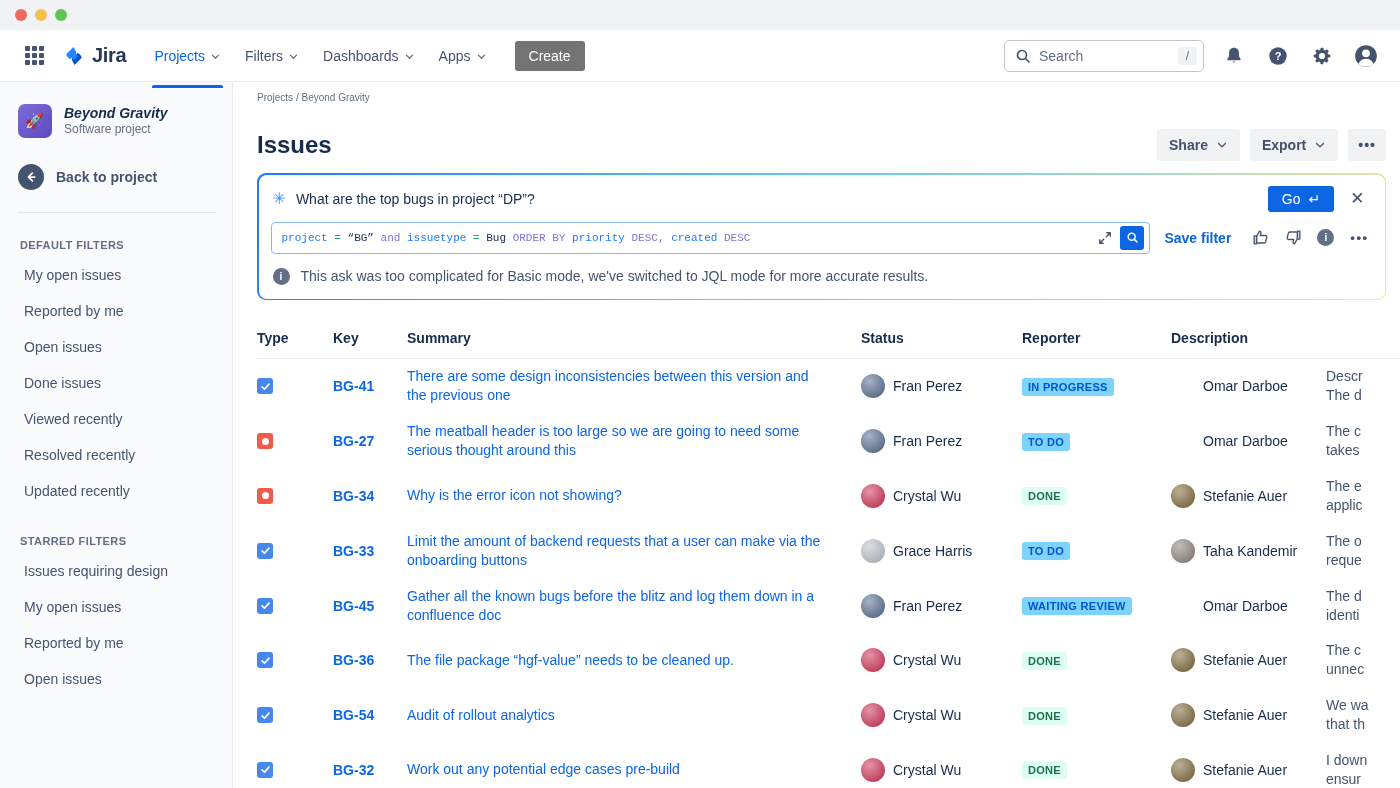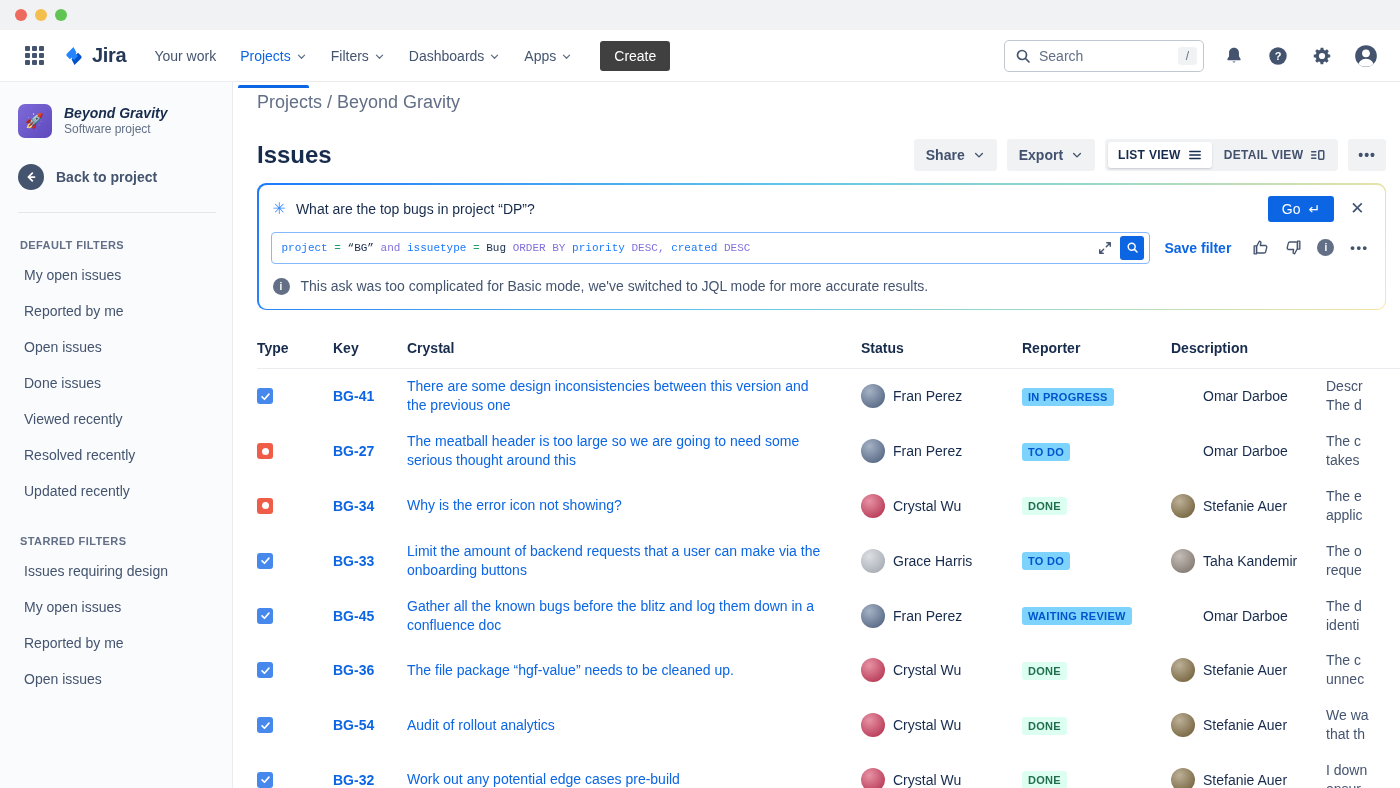--- a/index.html
+++ b/index.html
@@ -17,21 +17,21 @@
   .nav-left { display:flex; align-items:center; gap:6px; height:100%; }
   .appswitcher { width:32px; height:32px; display:flex; align-items:center; justify-content:center; border-radius:4px; cursor:pointer; }
   .grid9 { display:grid; grid-template-columns:repeat(3,5px); grid-template-rows:repeat(3,5px); gap:2px; }
   .grid9 i { background:#44546F; border-radius:1px; }
   .jira-logo { display:flex; align-items:center; gap:6px; padding:0 10px 0 6px; }
   .jira-logo .wordmark { font-size:20px; font-weight:600; color:#253858; letter-spacing:-0.3px; }
   .nav-item { position:relative; height:64px; display:flex; align-items:center; gap:5px; padding:0 12px; font-size:14px; font-weight:500; color:#44546F; cursor:pointer; }
   .nav-item .chev { margin-top:2px; }
   .nav-item.active { color:#0C66E4; }
   .nav-item.active::after { content:""; position:absolute; left:10px; right:10px; bottom:0; height:3px; background:#0C66E4; border-radius:2px 2px 0 0; }
-  .create-btn { margin-left:10px; background:#404040; color:#fff; font-size:14px; font-weight:500; border:none; border-radius:3px; padding:7px 14px; cursor:pointer; }
+  .create-btn { margin-left:10px; background:#737373; color:#fff; font-size:14px; font-weight:500; border:none; border-radius:3px; padding:7px 14px; cursor:pointer; }
   .nav-right { margin-left:auto; display:flex; align-items:center; gap:16px; }
   .search-box { display:flex; align-items:center; gap:8px; width:200px; height:32px; border:1px solid #C1C7D0; border-radius:5px; padding:0 6px 0 10px; background:#fff; }
   .search-box input { border:none; outline:none; flex:1; font-size:14px; color:#44546F; font-family:inherit; min-width:0; background:transparent; }
   .search-box input::placeholder { color:#626F86; }
   .slash-badge { background:#F1F2F4; color:#626F86; font-size:12px; border-radius:3px; padding:2px 8px; }
   .nav-icon { width:28px; height:28px; display:flex; align-items:center; justify-content:center; cursor:pointer; color:#44546F; }
 
   
   .body { flex:1; display:flex; min-height:0; }
 
@@ -43,21 +43,21 @@
   .project-type { font-size:12px; color:#626F86; line-height:15px; }
   .back-row { display:flex; align-items:center; gap:12px; margin:26px 0 0 2px; cursor:pointer; }
   .back-circle { width:26px; height:26px; border-radius:50%; background:#44546F; color:#fff; display:flex; align-items:center; justify-content:center; flex:0 0 auto; }
   .back-label { font-size:14px; font-weight:600; color:#44546F; }
   .side-divider { height:1px; background:#E4E6EA; margin:22px 0 6px 2px; }
   .section-title { font-size:11px; font-weight:700; letter-spacing:.4px; color:#626F86; margin:26px 0 6px 4px; }
   .side-item { font-size:14px; color:#44546F; padding:10px 0 10px 8px; border-radius:3px; cursor:pointer; }
 
   
   .main { flex:1; min-width:0; padding:10px 0 0 24px; overflow:hidden; display:flex; flex-direction:column; }
-  .breadcrumb { font-size:18px; color:#626F86; cursor:pointer; }
+  .breadcrumb { font-size:10px; color:#626F86; cursor:pointer; }
   .title-row { display:flex; align-items:center; margin:26px 14px 0 0; }
   .page-title { font-size:24px; font-weight:600; color:#172B4D; }
   .title-actions { margin-left:auto; display:flex; align-items:center; gap:10px; }
   .btn-subtle { display:flex; align-items:center; gap:8px; background:#F1F2F4; border:none; border-radius:3px; color:#42526E; font-size:14px; font-weight:600; padding:8px 12px; cursor:pointer; font-family:inherit; }
   .view-toggle { display:flex; align-items:center; background:#F1F2F4; border-radius:4px; padding:3px; gap:2px; }
   .view-opt { display:flex; align-items:center; gap:7px; font-size:12px; font-weight:700; color:#42526E; letter-spacing:.3px; padding:6px 10px; border-radius:3px; cursor:pointer; white-space:nowrap; }
   .view-opt.selected { background:#fff; box-shadow:0 1px 2px rgba(9,30,66,.18); color:#172B4D; }
   .btn-more { background:#F1F2F4; border:none; border-radius:3px; color:#42526E; font-size:14px; font-weight:700; padding:8px 10px; letter-spacing:1px; cursor:pointer; }
 
   
@@ -131,23 +131,20 @@
       </div>
       <div class="jira-logo">
         <svg width="24" height="24" viewBox="0 0 24 24">
           <path d="M11.5 3 5 9.5c-.8.8-.8 2 0 2.8l3 3 6.5-6.5-3-5.8z" fill="#2684FF"></path>
           <path d="M12.5 21 19 14.5c.8-.8.8-2 0-2.8l-3-3-6.5 6.5 3 5.8z" fill="#0052CC"></path>
           <rect x="9.2" y="9.2" width="5.6" height="5.6" fill="#2684FF" transform="rotate(45 12 12)"></rect>
         </svg>
         <span class="wordmark">Jira</span>
       </div>
       <nav id="nav-items" style="display:flex;align-items:center;height:64px;">
-          <div class="nav-item">
-            <span>Your work</span>
-          </div>
           <div class="nav-item active">
             <span>Projects</span>
             <span class="chev"><svg width="11" height="11" viewBox="0 0 16 16">
                 <path d="M3.5 6 8 10.5 12.5 6" fill="none" stroke="#626F86" stroke-width="1.8" stroke-linecap="round" stroke-linejoin="round"></path>
               </svg></span>
           </div>
           <div class="nav-item">
             <span>Filters</span>
             <span class="chev"><svg width="11" height="11" viewBox="0 0 16 16">
                 <path d="M3.5 6 8 10.5 12.5 6" fill="none" stroke="#626F86" stroke-width="1.8" stroke-linecap="round" stroke-linejoin="round"></path>
@@ -262,43 +259,20 @@
             <svg width="12" height="12" viewBox="0 0 16 16">
                 <path d="M3.5 6 8 10.5 12.5 6" fill="none" stroke="#42526E" stroke-width="1.8" stroke-linecap="round" stroke-linejoin="round"></path>
               </svg>
           </button>
           <button class="btn-subtle">
             <span>Export</span>
             <svg width="12" height="12" viewBox="0 0 16 16">
                 <path d="M3.5 6 8 10.5 12.5 6" fill="none" stroke="#42526E" stroke-width="1.8" stroke-linecap="round" stroke-linejoin="round"></path>
               </svg>
           </button>
-          <div class="view-toggle">
-            <span class="view-opt selected">
-              <span>LIST VIEW</span>
-              <svg width="14" height="12" viewBox="0 0 16 14">
-                  <g stroke="#172B4D" stroke-width="1.8" stroke-linecap="round">
-                    <line x1="2" y1="3" x2="14" y2="3"></line>
-                    <line x1="2" y1="7" x2="14" y2="7"></line>
-                    <line x1="2" y1="11" x2="14" y2="11"></line>
-                  </g>
-                </svg>
-            </span>
-            <span class="view-opt">
-              <span>DETAIL VIEW</span>
-              <svg width="15" height="12" viewBox="0 0 18 14">
-                  <g stroke="#42526E" stroke-width="1.8" stroke-linecap="round">
-                    <line x1="2" y1="3" x2="7" y2="3"></line>
-                    <line x1="2" y1="7" x2="7" y2="7"></line>
-                    <line x1="2" y1="11" x2="7" y2="11"></line>
-                  </g>
-                  <rect x="10.5" y="2" width="6" height="10" rx="1" fill="none" stroke="#42526E" stroke-width="1.8"></rect>
-                </svg>
-            </span>
-          </div>
           <button class="btn-more">•••</button>
         </div>
       </div>
 
       <div class="ai-wrap">
         <div class="ai-panel">
           <div class="ai-row1">
             <span class="sparkle">✳</span>
             <span class="ai-question">What are the top bugs in project “DP”?</span>
             <button class="go-btn">
@@ -348,21 +322,21 @@
           <div class="ai-row3">
             <span class="info-circle">i</span>
             <span class="notice-text">This ask was too complicated for Basic mode, we've switched to JQL mode for more accurate results.</span>
           </div>
         </div>
       </div>
 
       <div class="grid-cols tbl-header" id="tbl-header">
           <span>Type</span>
           <span>Key</span>
-          <span>Crystal</span>
+          <span>Summary</span>
           <span>Status</span>
           <span>Reporter</span>
           <span>Description</span>
         </div>
       <div id="issue-rows">
           <div class="grid-cols row">
             <div>
               <span class="type-icon type-task">
                 <svg width="11" height="11" viewBox="0 0 16 16">
                   <path d="M3 8.5 6.5 12 13 4.5" fill="none" stroke="#fff" stroke-width="2.4" stroke-linecap="round" stroke-linejoin="round"></path>

